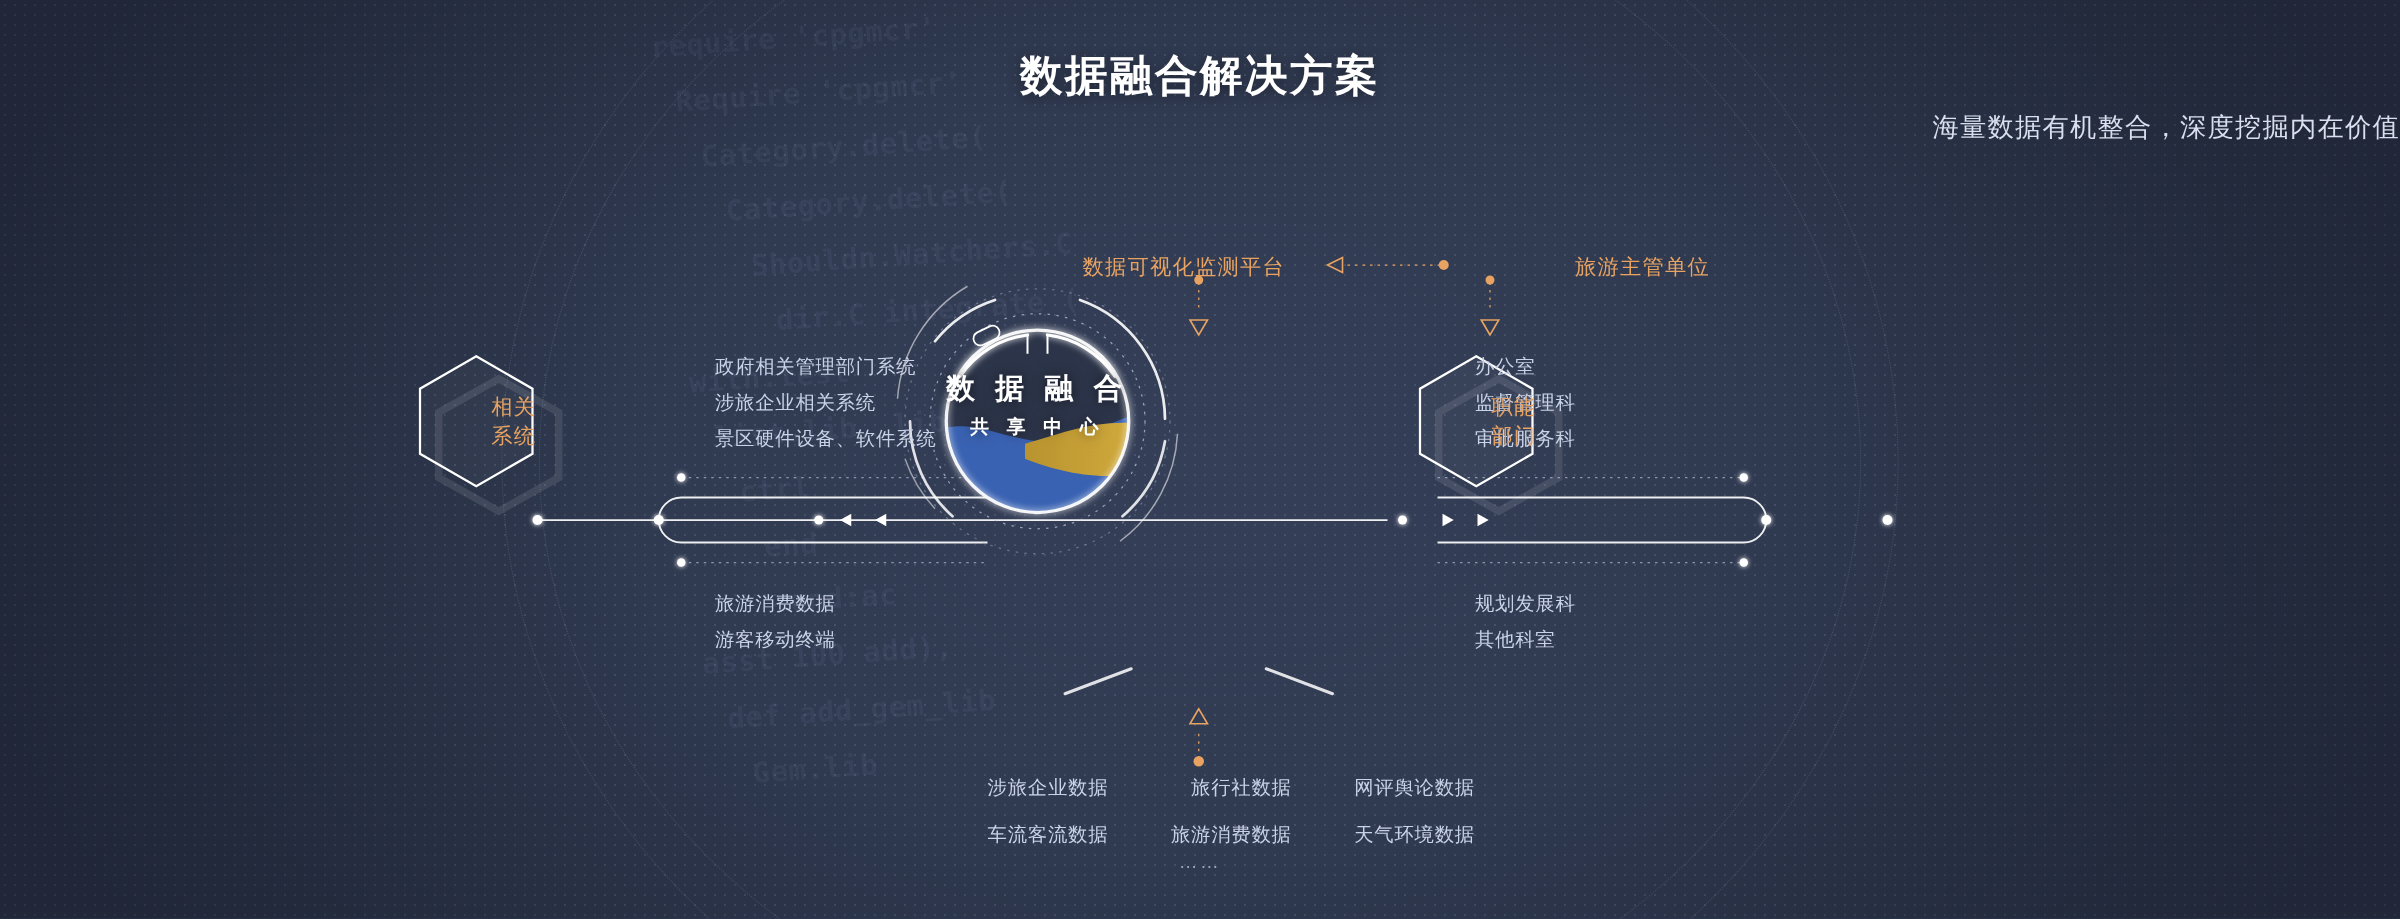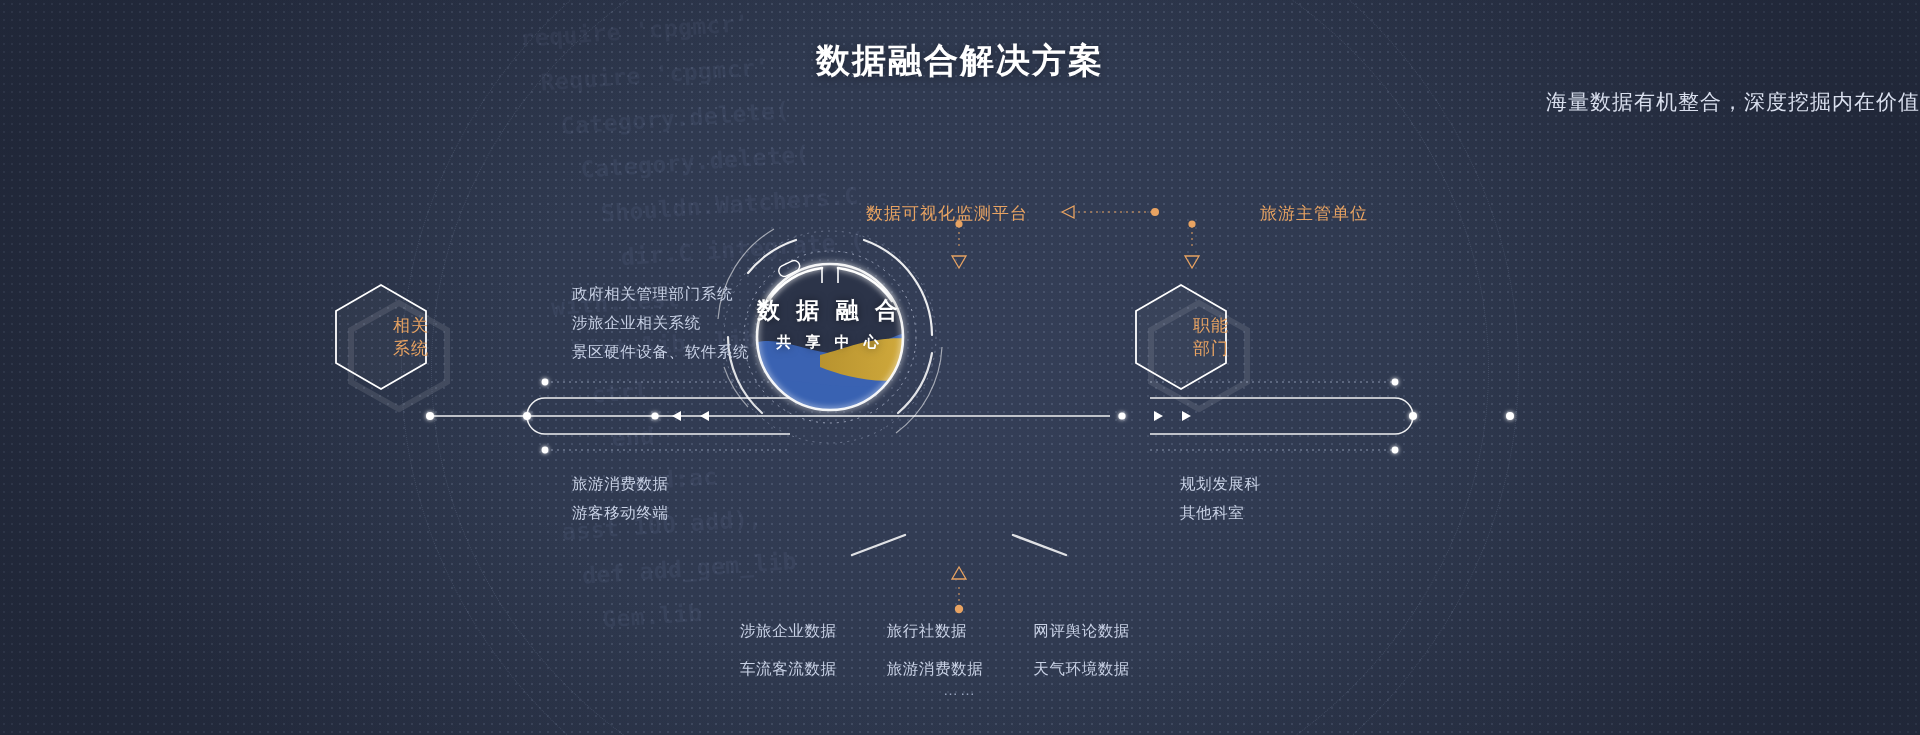--- a/index.html
+++ b/index.html
@@ -89,21 +89,21 @@
   .lbl { position:absolute; color:#c9d2e6; font-size:15.5px; letter-spacing:.6px; white-space:nowrap; }
   .lbl-accent { color:#e8a362; font-size:17px; letter-spacing:1px; }
 
   .grp { position:absolute; }
   .grp .row { color:#c9d2e6; font-size:15.5px; letter-spacing:.6px; white-space:nowrap; line-height:29px; }
 
   
   .bottom-grid {
     position:absolute; left:600px; top:488px; width:420px;
     display:grid; grid-template-columns:repeat(3,1fr); row-gap:8px;
-    text-align:left;
+    text-align:right;
   }
   .bottom-grid .cell { color:#c9d2e6; font-size:15.5px; letter-spacing:.6px; white-space:nowrap; line-height:30px; }
   .ellipsis {
     position:absolute; left:600px; top:551px; width:420px; text-align:center;
     color:#9aa6c0; font-size:15px; letter-spacing:2px;
   }
 
   
   .wires { position:absolute; inset:0; pointer-events:none; }
 </style>
@@ -299,20 +299,25 @@
     <div class="row">政府相关管理部门系统</div>
     <div class="row">涉旅企业相关系统</div>
     <div class="row">景区硬件设备、软件系统</div>
   </div>
 
   <div class="grp" style="left:572px; top:469px;">
     <div class="row">旅游消费数据</div>
     <div class="row">游客移动终端</div>
   </div>
 
+  <div class="grp" style="left:1180px; top:279px;">
+    <div class="row">办公室</div>
+    <div class="row">监督管理科</div>
+    <div class="row">审批服务科</div>
+  </div>
 
   <div class="grp" style="left:1180px; top:469px;">
     <div class="row">规划发展科</div>
     <div class="row">其他科室</div>
   </div>
 
   <div class="bottom-grid" style="left:740px; top:616px; width:440px;">
     <div class="cell">涉旅企业数据</div>
     <div class="cell">旅行社数据</div>
     <div class="cell">网评舆论数据</div>

